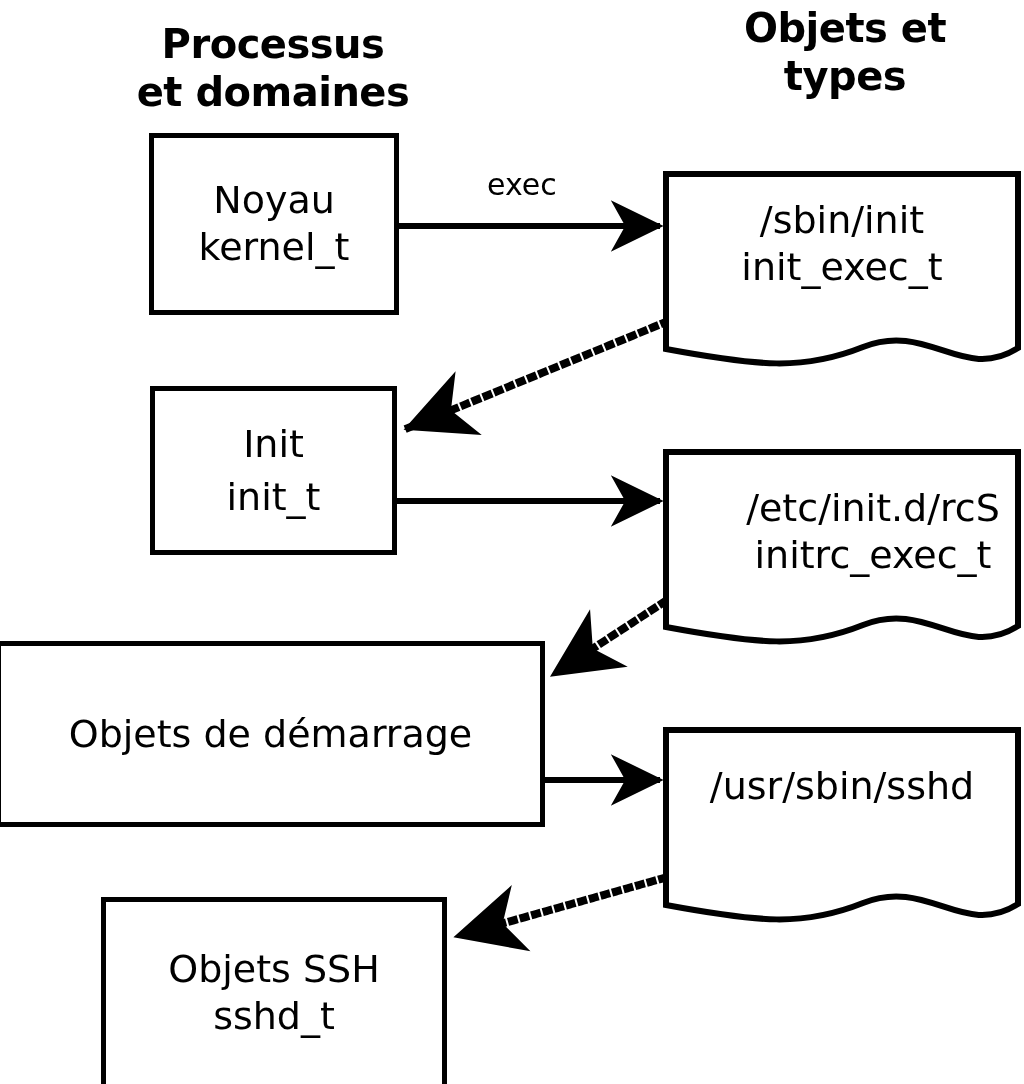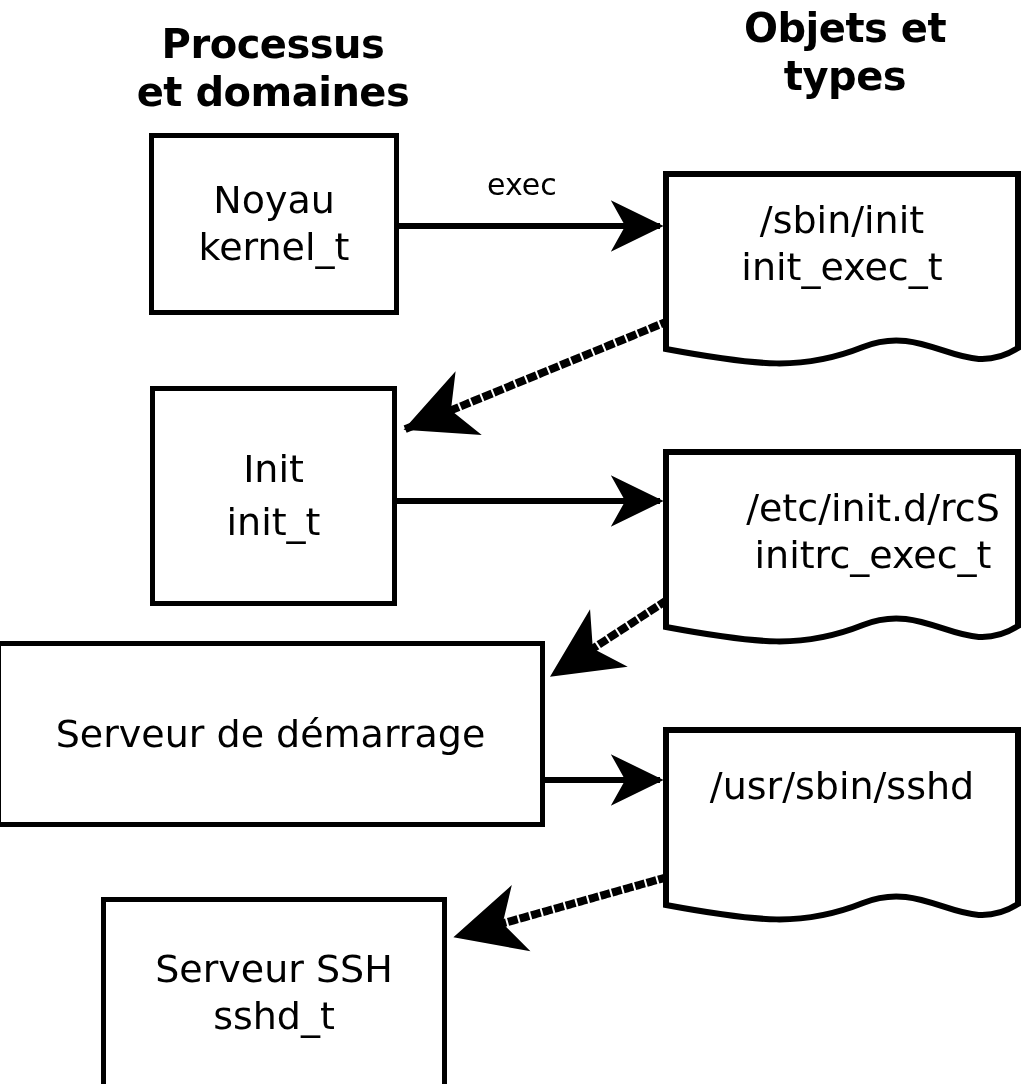--- a/index.html
+++ b/index.html
@@ -119,31 +119,31 @@
     <line x1="664" y1="878" x2="458" y2="936" stroke="#000000" stroke-width="8" stroke-dasharray="2 10" stroke-linecap="square" marker-end="url(#arrow-dot)"></line>
   </svg>
 
   <div class="edge-label" style="left:487px; top:163px;">exec</div>
 
   <div class="node" style="left:149px; top:133px; width:250px; height:182px;">
     <span class="l1">Noyau</span>
     <span class="l2">kernel_t</span>
   </div>
 
-  <div class="node" style="left:150px; top:386px; width:247px; height:220px;gap:6px;">
+  <div class="node" style="left:150px; top:386px; width:247px; height:169px;gap:6px;">
     <span class="l1">Init</span>
     <span class="l2">init_t</span>
   </div>
 
   <div class="node" style="left:-4px; top:641px; width:549px; height:186px;">
-    <span class="l1">Serveur de démarrage</span>
+    <span class="l1">Objets de démarrage</span>
   </div>
 
   <div class="node" style="left:101px; top:897px; width:346px; height:192px;">
-    <span class="l1">Serveur SSH</span>
+    <span class="l1">Objets SSH</span>
     <span class="l2">sshd_t</span>
   </div>
 
   <div class="docnode" style="left:663px; top:171px; width:358px; height:212px;">
     <svg width="358" height="212" viewBox="0 0 358 212">
       <path d="M3 3 L355 3 L355 177 C300 212 265 150 200 176 C140 200 95 195 3 178 Z" fill="#ffffff" stroke="#000000" stroke-width="6" stroke-linejoin="miter"></path>
     </svg>
     <div class="doclabel" style="top:26px;">
       <span class="l1">/sbin/init</span>
       <span class="l2">init_exec_t</span>

